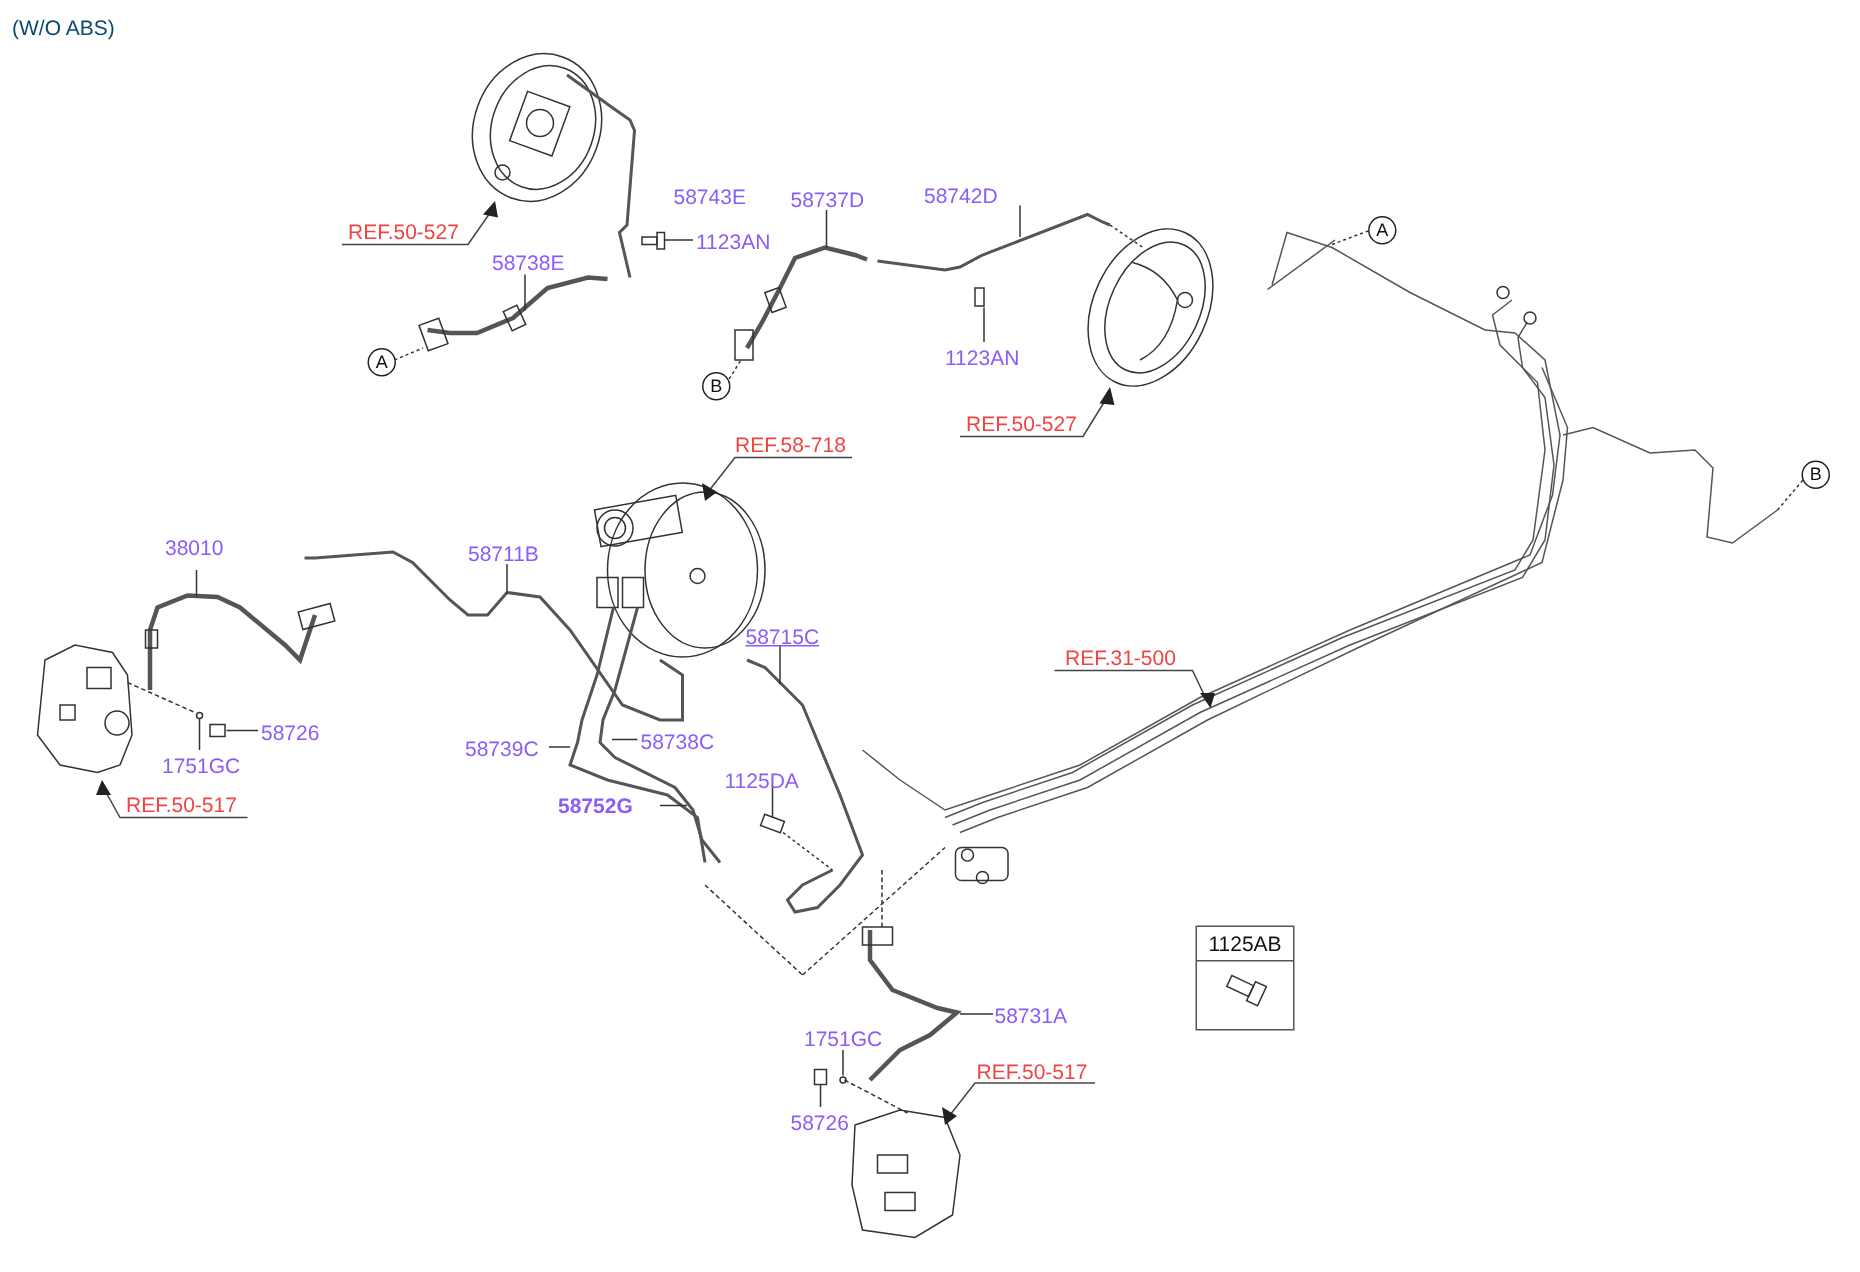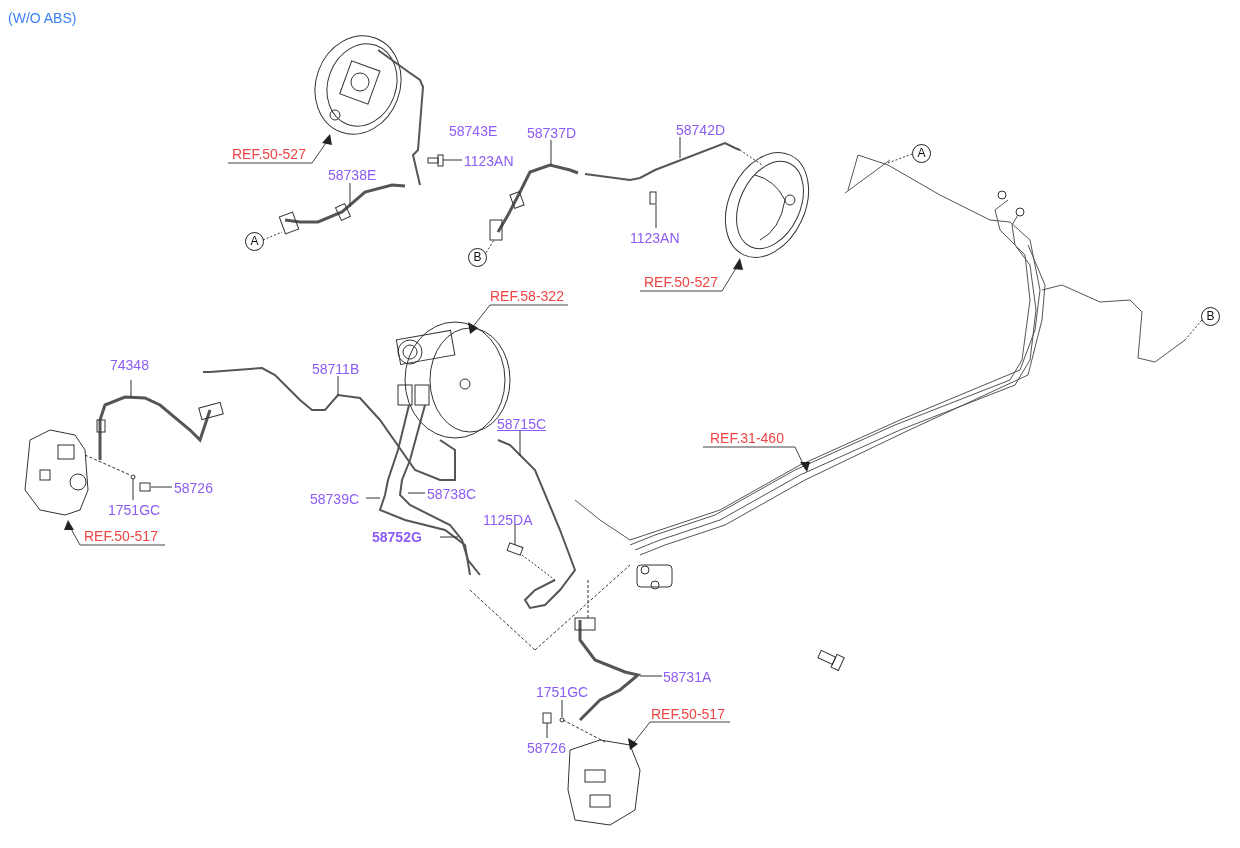--- a/index.html
+++ b/index.html
@@ -1,21 +1,21 @@
 <!DOCTYPE html>
 <html><head>
 <meta charset="utf-8">
 <style>
   html, body { margin: 0; padding: 0; background: #ffffff; }
   body { width: 1240px; height: 848px; position: relative; overflow: hidden;
          font-family: "Liberation Sans", sans-serif; color: #111; }
   #stage { position: absolute; left: 0; top: 0; width: 1240px; height: 848px; }
   .lbl { position: absolute; font-size: 14px; line-height: 16px; white-space: nowrap; color: #8b5cf6; }
   .ref { color: #ef4444; }
-  .title { position: absolute; left: 8px; top: 10px; font-size: 14px; color: #3b82f6; }
+  .title { position: absolute; left: 8px; top: 10px; font-size: 14px; color: #0c4a6e; }
   .circ { position: absolute; width: 17px; height: 17px; border: 1px solid #222; border-radius: 50%;
           font-size: 12px; line-height: 17px; text-align: center; background: #fff; }
   .box { position: absolute; left: 797px; top: 617px; width: 64px; height: 68px; border: 1px solid #555; }
   .box .hd { height: 22px; border-bottom: 1px solid #555; font-size: 14px; line-height: 22px; text-align: center; }
 </style>
 </head>
 <body>
 
 <div id="stage">
 <svg width="1240" height="848" viewBox="0 0 1240 848" xmlns="http://www.w3.org/2000/svg" fill="none" stroke="#333" stroke-width="1">
@@ -178,43 +178,46 @@
   </g>
 </svg>
 
 <div class="title">(W/O ABS)</div>
 
 
 <div class="lbl" style="left:449px;top:123px;">58743E</div>
 <div class="lbl" style="left:464px;top:153px;">1123AN</div>
 <div class="lbl" style="left:328px;top:167px;text-align:center;">58738E</div>
 <div class="lbl" style="left:527px;top:125px;">58737D</div>
-<div class="lbl" style="left:676px;top:122px;">58742D</div>
+<div class="lbl" style="left:616px;top:122px;">58742D</div>
 <div class="lbl" style="left:630px;top:230px;">1123AN</div>
-<div class="lbl" style="left:110px;top:357px;">74348</div>
+<div class="lbl" style="left:110px;top:357px;">38010</div>
 <div class="lbl" style="left:312px;top:361px;">58711B</div>
 <div class="lbl" style="left:174px;top:480px;">58726</div>
 <div class="lbl" style="left:108px;top:502px;">1751GC</div>
 <div class="lbl" style="left:497px;top:416px;text-decoration:underline;">58715C</div>
 <div class="lbl" style="left:310px;top:491px;">58739C</div>
 <div class="lbl" style="left:427px;top:486px;text-align:center;">58738C</div>
 <div class="lbl" style="left:483px;top:512px;">1125DA</div>
 <div class="lbl" style="left:372px;top:529px;font-weight:bold;">58752G</div>
 <div class="lbl" style="left:663px;top:669px;">58731A</div>
 <div class="lbl" style="left:536px;top:684px;">1751GC</div>
 <div class="lbl" style="left:527px;top:740px;">58726</div>
 
 
 <div class="lbl ref" style="left:232px;top:146px;">REF.50-527</div>
 <div class="lbl ref" style="left:644px;top:274px;">REF.50-527</div>
-<div class="lbl ref" style="left:490px;top:288px;">REF.58-322</div>
+<div class="lbl ref" style="left:490px;top:288px;">REF.58-718</div>
 <div class="lbl ref" style="left:84px;top:528px;">REF.50-517</div>
-<div class="lbl ref" style="left:710px;top:430px;">REF.31-460</div>
+<div class="lbl ref" style="left:710px;top:430px;">REF.31-500</div>
 <div class="lbl ref" style="left:651px;top:706px;">REF.50-517</div>
 
 
 <div class="circ" style="left:245px;top:232px;">A</div>
 <div class="circ" style="left:468px;top:248px;">B</div>
 <div class="circ" style="left:912px;top:144px;">A</div>
 <div class="circ" style="left:1201px;top:307px;">B</div>
 
 
+<div class="box">
+  <div class="hd">1125AB</div>
 </div>
+</div>
 
 </body></html>

